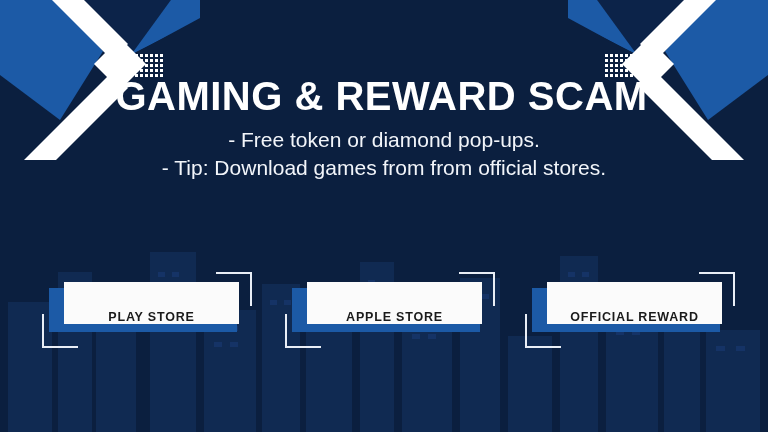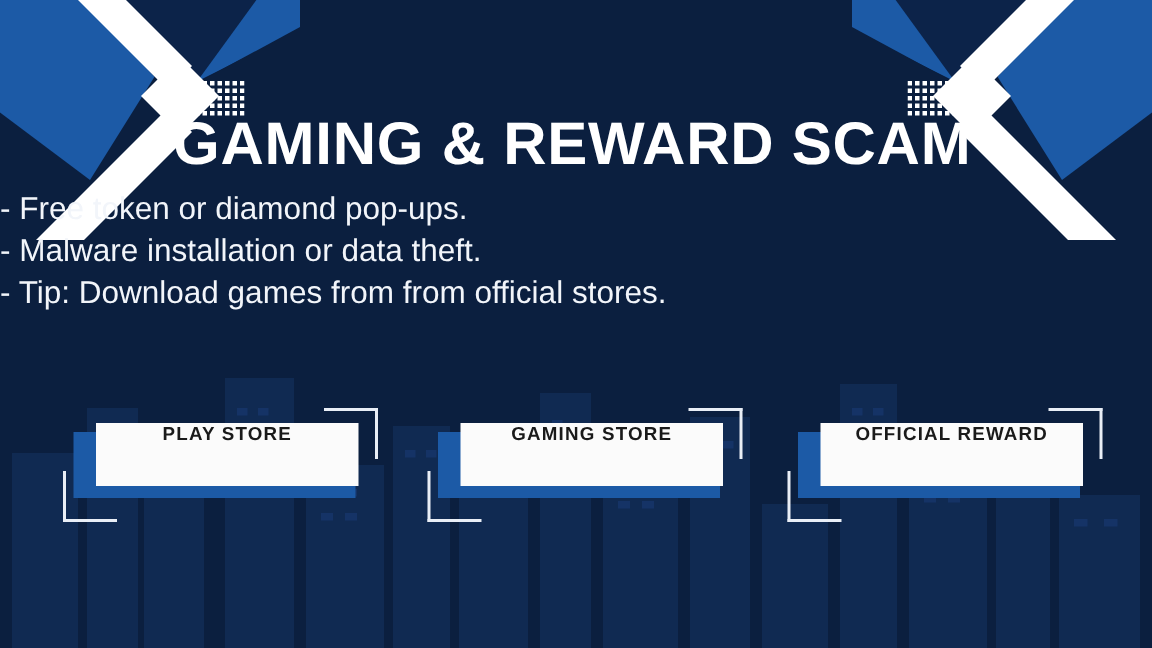--- a/index.html
+++ b/index.html
@@ -68,21 +68,21 @@
     letter-spacing: 0.5px;
     line-height: 44px;
     white-space: nowrap;
   }
 
   .bullets {
     position: absolute;
     top: 126px;
     left: 0;
     width: 768px;
-    text-align: left;
+    text-align: center;
     color: #f2f5fa;
     font-size: 21px;
     line-height: 28px;
     font-weight: 400;
   }
   .bullets .line { display: block; white-space: nowrap; }
 
   
   .buttons {
     position: absolute;
@@ -111,21 +111,21 @@
   }
   
   .btn-card {
     position: absolute;
     left: 22px;
     top: 12px;
     width: 175px;
     height: 42px;
     background: #fbfbfb;
     display: flex;
-    align-items: flex-start;
+    align-items: flex-end;
     justify-content: center;
   }
   .btn-label {
     color: #1a1a1a;
     font-size: 12.5px;
     font-weight: bold;
     letter-spacing: 0.8px;
     white-space: nowrap;
   }
   
@@ -328,42 +328,41 @@
           <rect x="25" y="20" width="3" height="3"></rect>
         <rect x="30" y="20" width="3" height="3"></rect>
           <rect x="35" y="20" width="3" height="3"></rect>
       </g>
     </svg>
 
     <div class="title">GAMING &amp; REWARD SCAM</div>
 
     <div class="bullets">
       <span class="line">- Free token or diamond pop-ups.</span>
-      <span class="line">- Malware installation or data theft.</span>
       <span class="line">- Tip: Download games from from official stores.</span>
     </div>
   </div>
 
   <div class="buttons">
 
     <div class="btn-slot s0">
       <div class="btn-shadow"></div>
       <div class="bracket tr"></div>
       <div class="bracket bl"></div>
       <div class="btn-card">
         <span class="btn-label">PLAY STORE</span>
       </div>
     </div>
 
     <div class="btn-slot s1">
       <div class="btn-shadow"></div>
       <div class="bracket tr"></div>
       <div class="bracket bl"></div>
       <div class="btn-card">
-        <span class="btn-label">GAMING STORE</span>
+        <span class="btn-label">APPLE STORE</span>
       </div>
     </div>
 
     <div class="btn-slot s2">
       <div class="btn-shadow"></div>
       <div class="bracket tr"></div>
       <div class="bracket bl"></div>
       <div class="btn-card">
         <span class="btn-label">OFFICIAL REWARD</span>
       </div>

